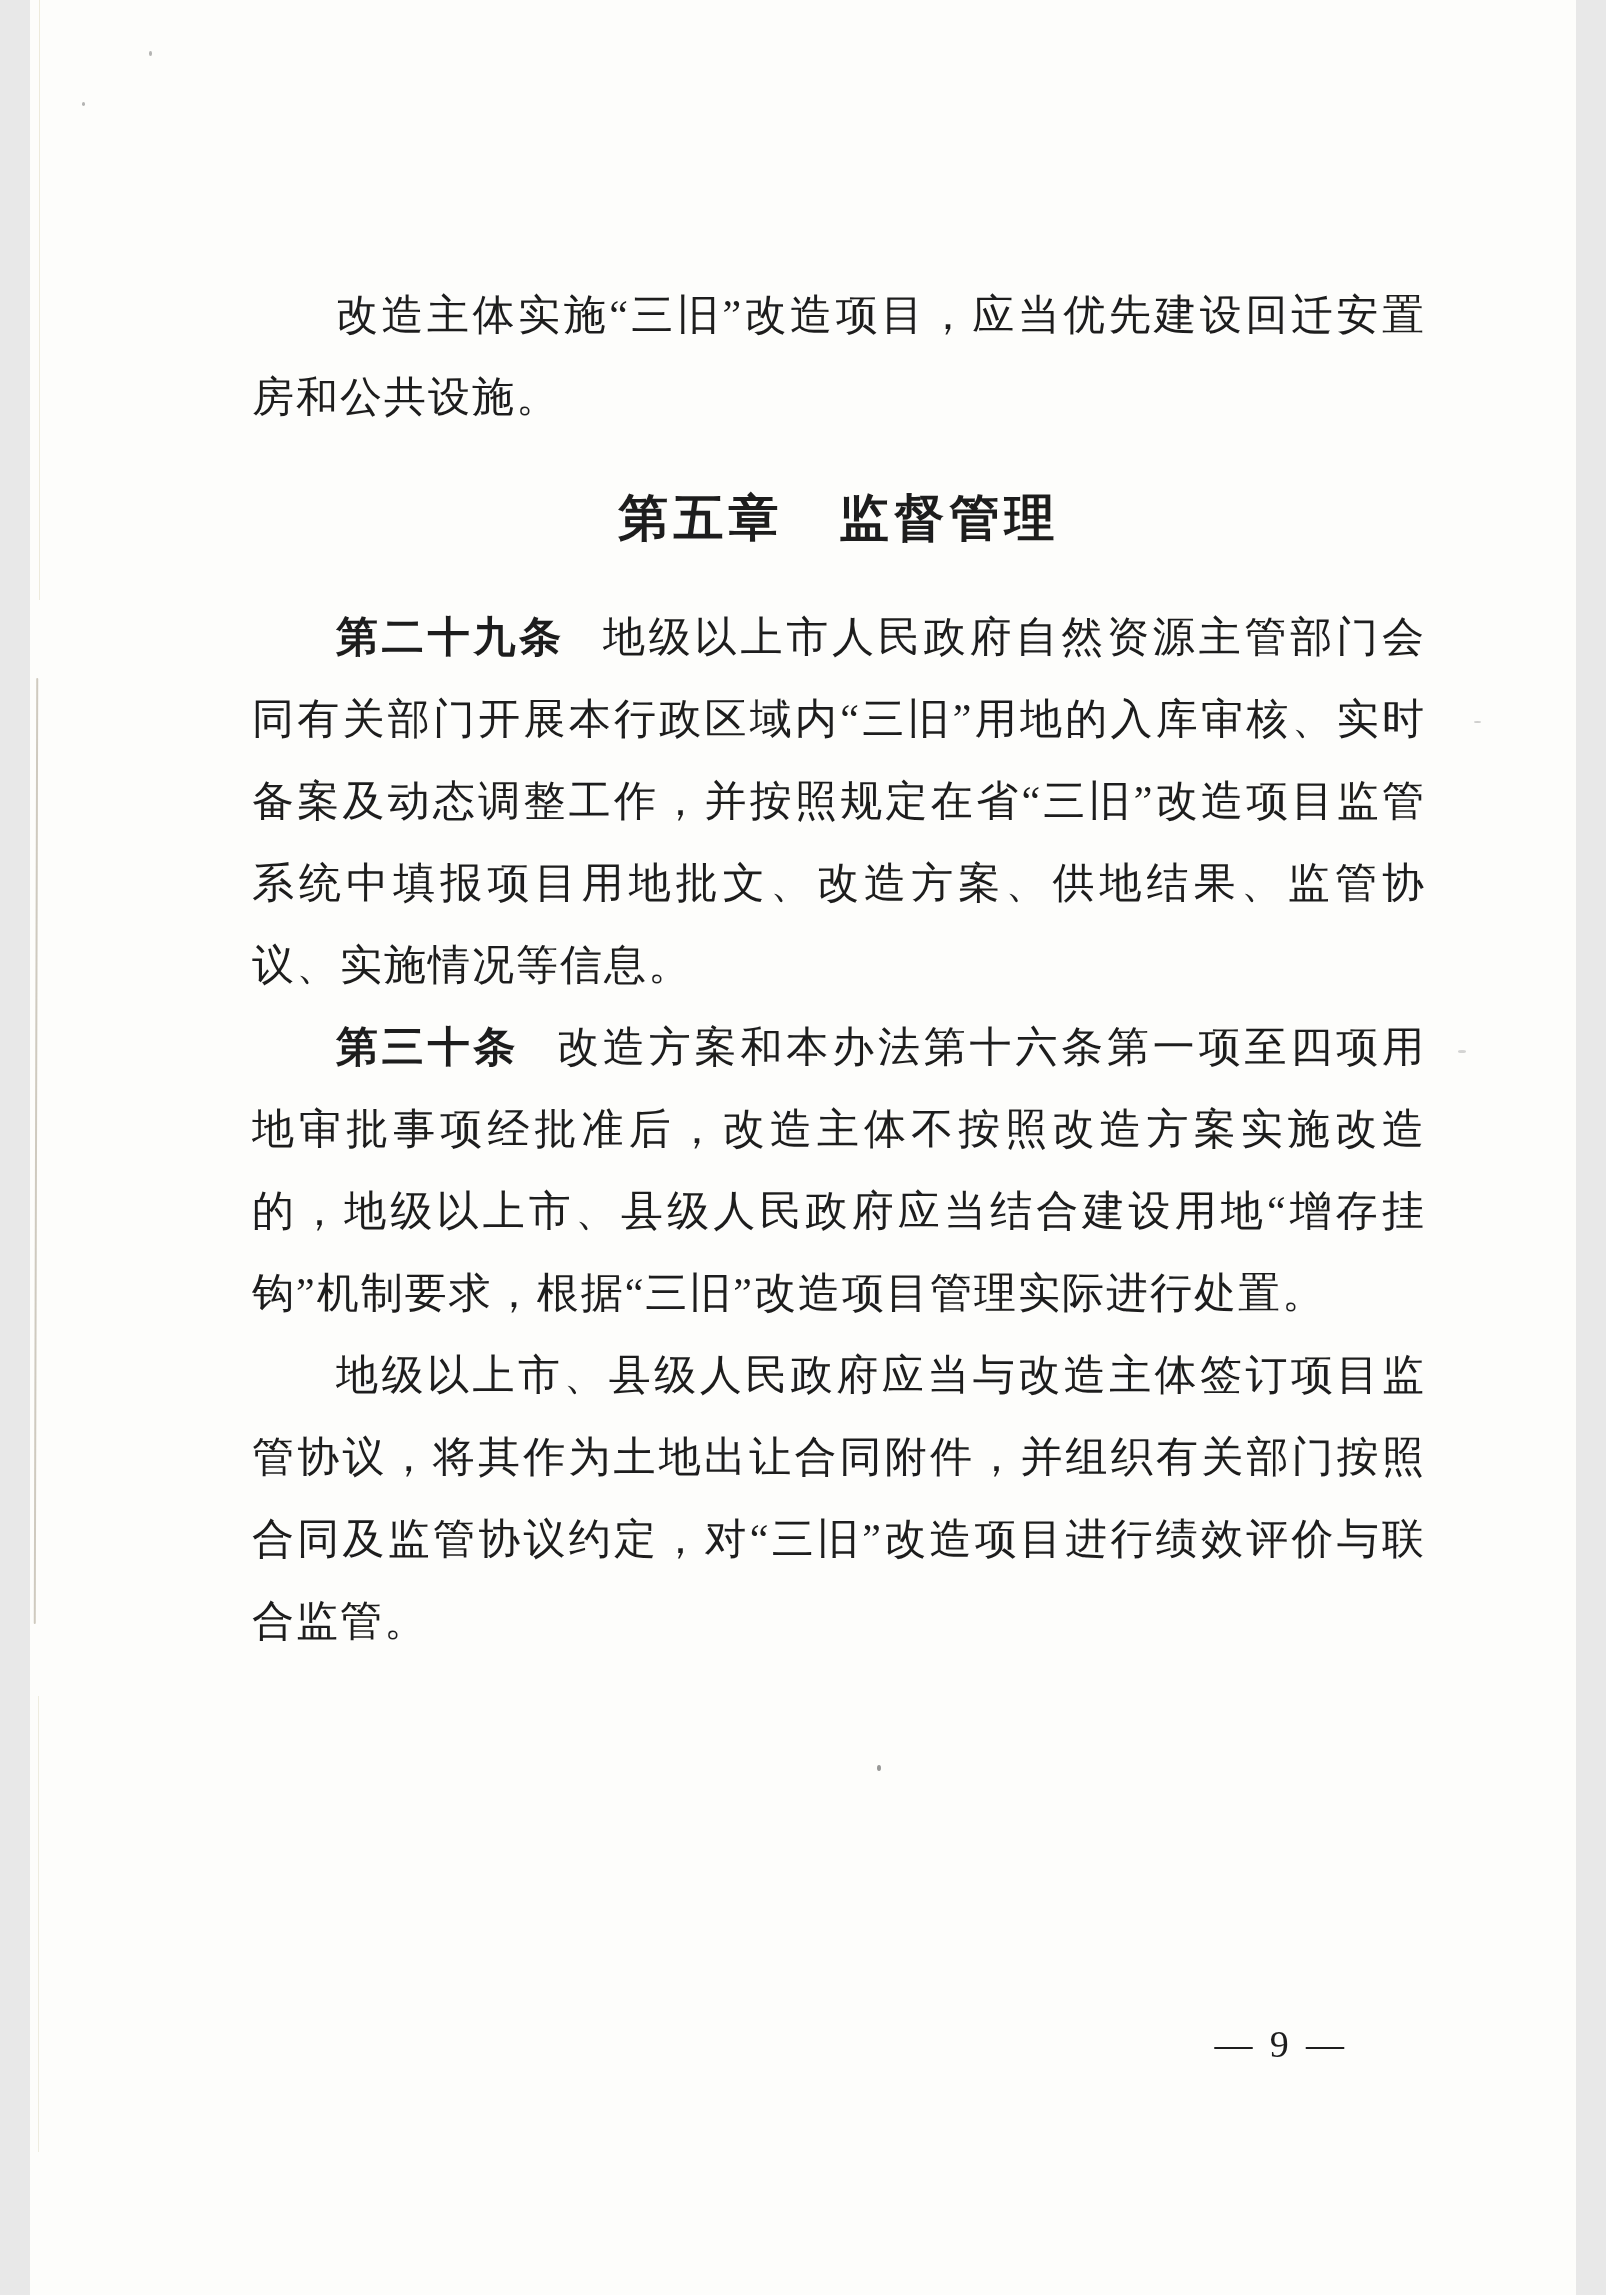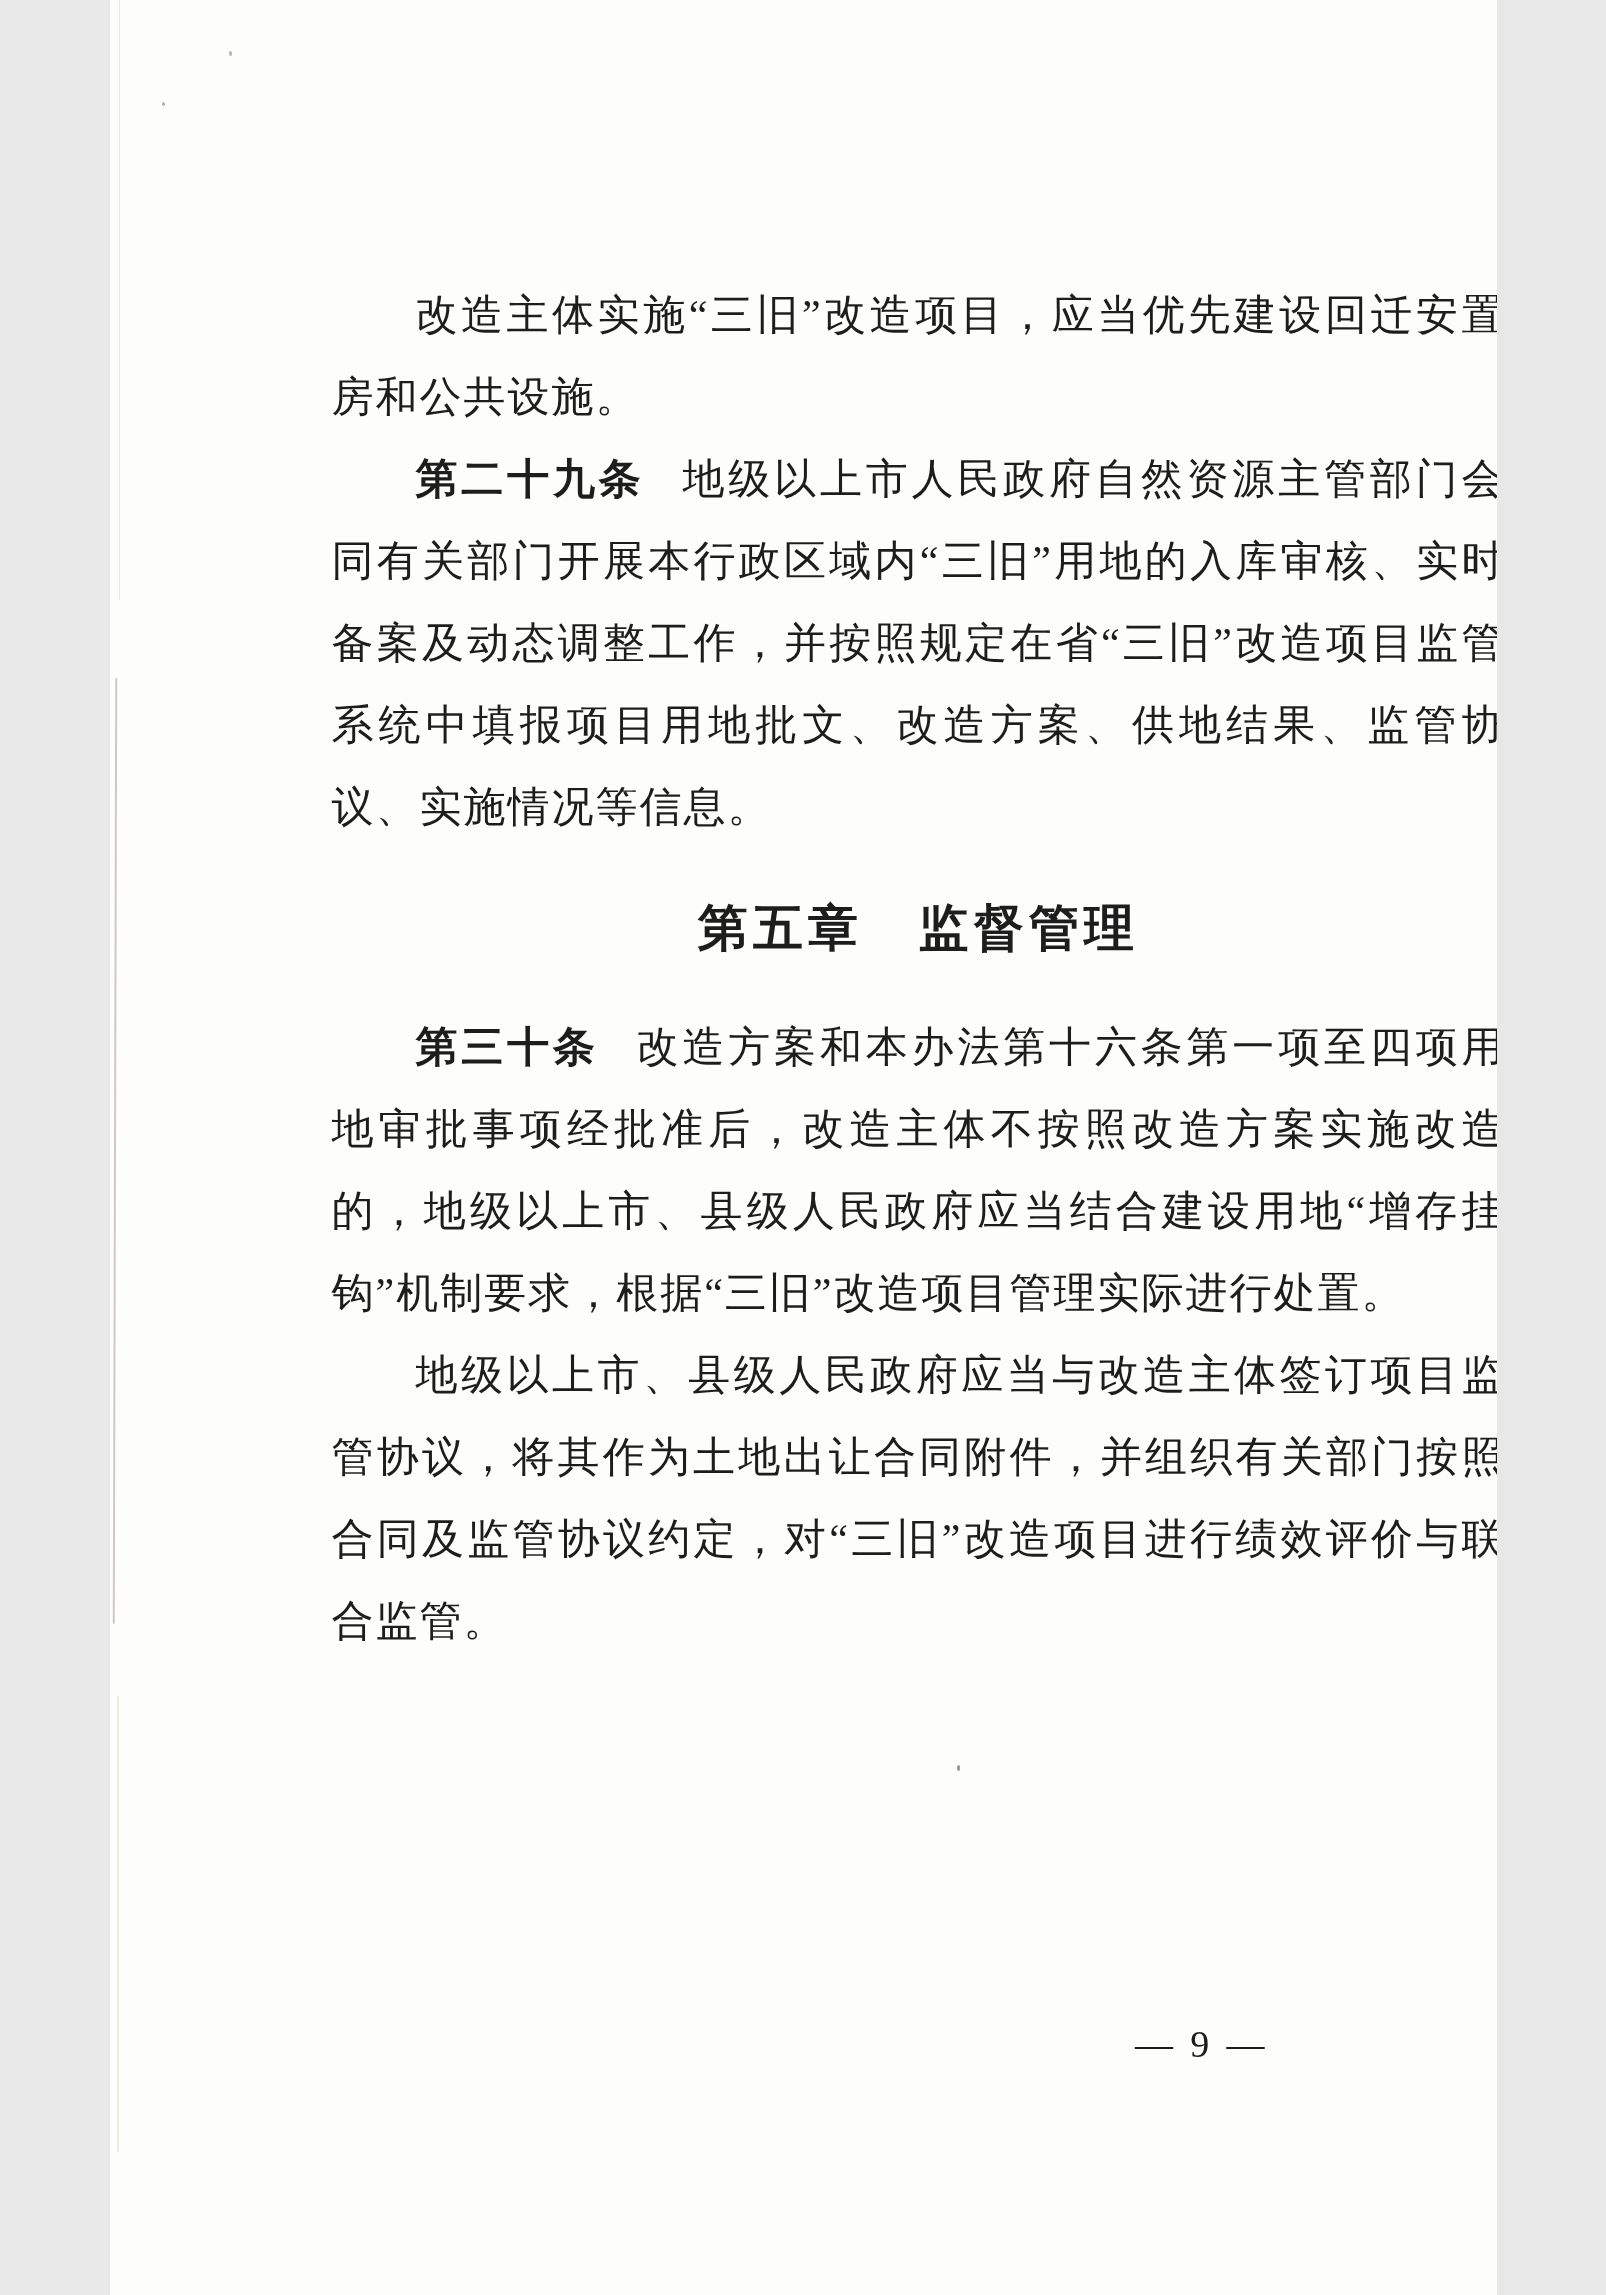--- a/index.html
+++ b/index.html
@@ -2,21 +2,21 @@
 <html style="font-size:10.4px"><head>
 <meta charset="utf-8">
 <style>
   html, body {
     margin: 0;
     padding: 0;
     background: #e8e8e8;
   }
   .page {
     position: relative;
-    width: 1387px;
+    width: 1546px;
     height: 2295px;
     margin: 0 auto;
     background: #fdfdfb;
     overflow: hidden;
     font-family: "Liberation Serif", "DejaVu Serif", serif;
     color: #1d1d1d;
   }
   .content {
     position: absolute;
     left: 222px;
@@ -102,23 +102,23 @@
   <div class="speck speck-1"></div>
   <div class="speck speck-2"></div>
   <div class="speck speck-3"></div>
   <div class="speck speck-4"></div>
   <div class="speck speck-5"></div>
 
   <div class="content">
 
     <p class="para"><span class="lead"></span><span>改造主体实施“三旧”改造项目，应当优先建设回迁安置房和公共设施。</span></p>
 
+    <p class="para chapter-heading">第五章　监督管理</p>
+
     <p class="para"><span class="lead">第二十九条</span><span>地级以上市人民政府自然资源主管部门会同有关部门开展本行政区域内“三旧”用地的入库审核、实时备案及动态调整工作，并按照规定在省“三旧”改造项目监管系统中填报项目用地批文、改造方案、供地结果、监管协议、实施情况等信息。</span></p>
-
-    <p class="para chapter-heading">第五章　监督管理</p>
 
     <p class="para"><span class="lead">第三十条</span><span>改造方案和本办法第十六条第一项至四项用地审批事项经批准后，改造主体不按照改造方案实施改造的，地级以上市、县级人民政府应当结合建设用地“增存挂钩”机制要求，根据“三旧”改造项目管理实际进行处置。</span></p>
 
     <p class="para"><span class="lead"></span><span>地级以上市、县级人民政府应当与改造主体签订项目监管协议，将其作为土地出让合同附件，并组织有关部门按照合同及监管协议约定，对“三旧”改造项目进行绩效评价与联合监管。</span></p>
 
 
 
   </div>
 
   <div class="footer">— 9 —</div>

